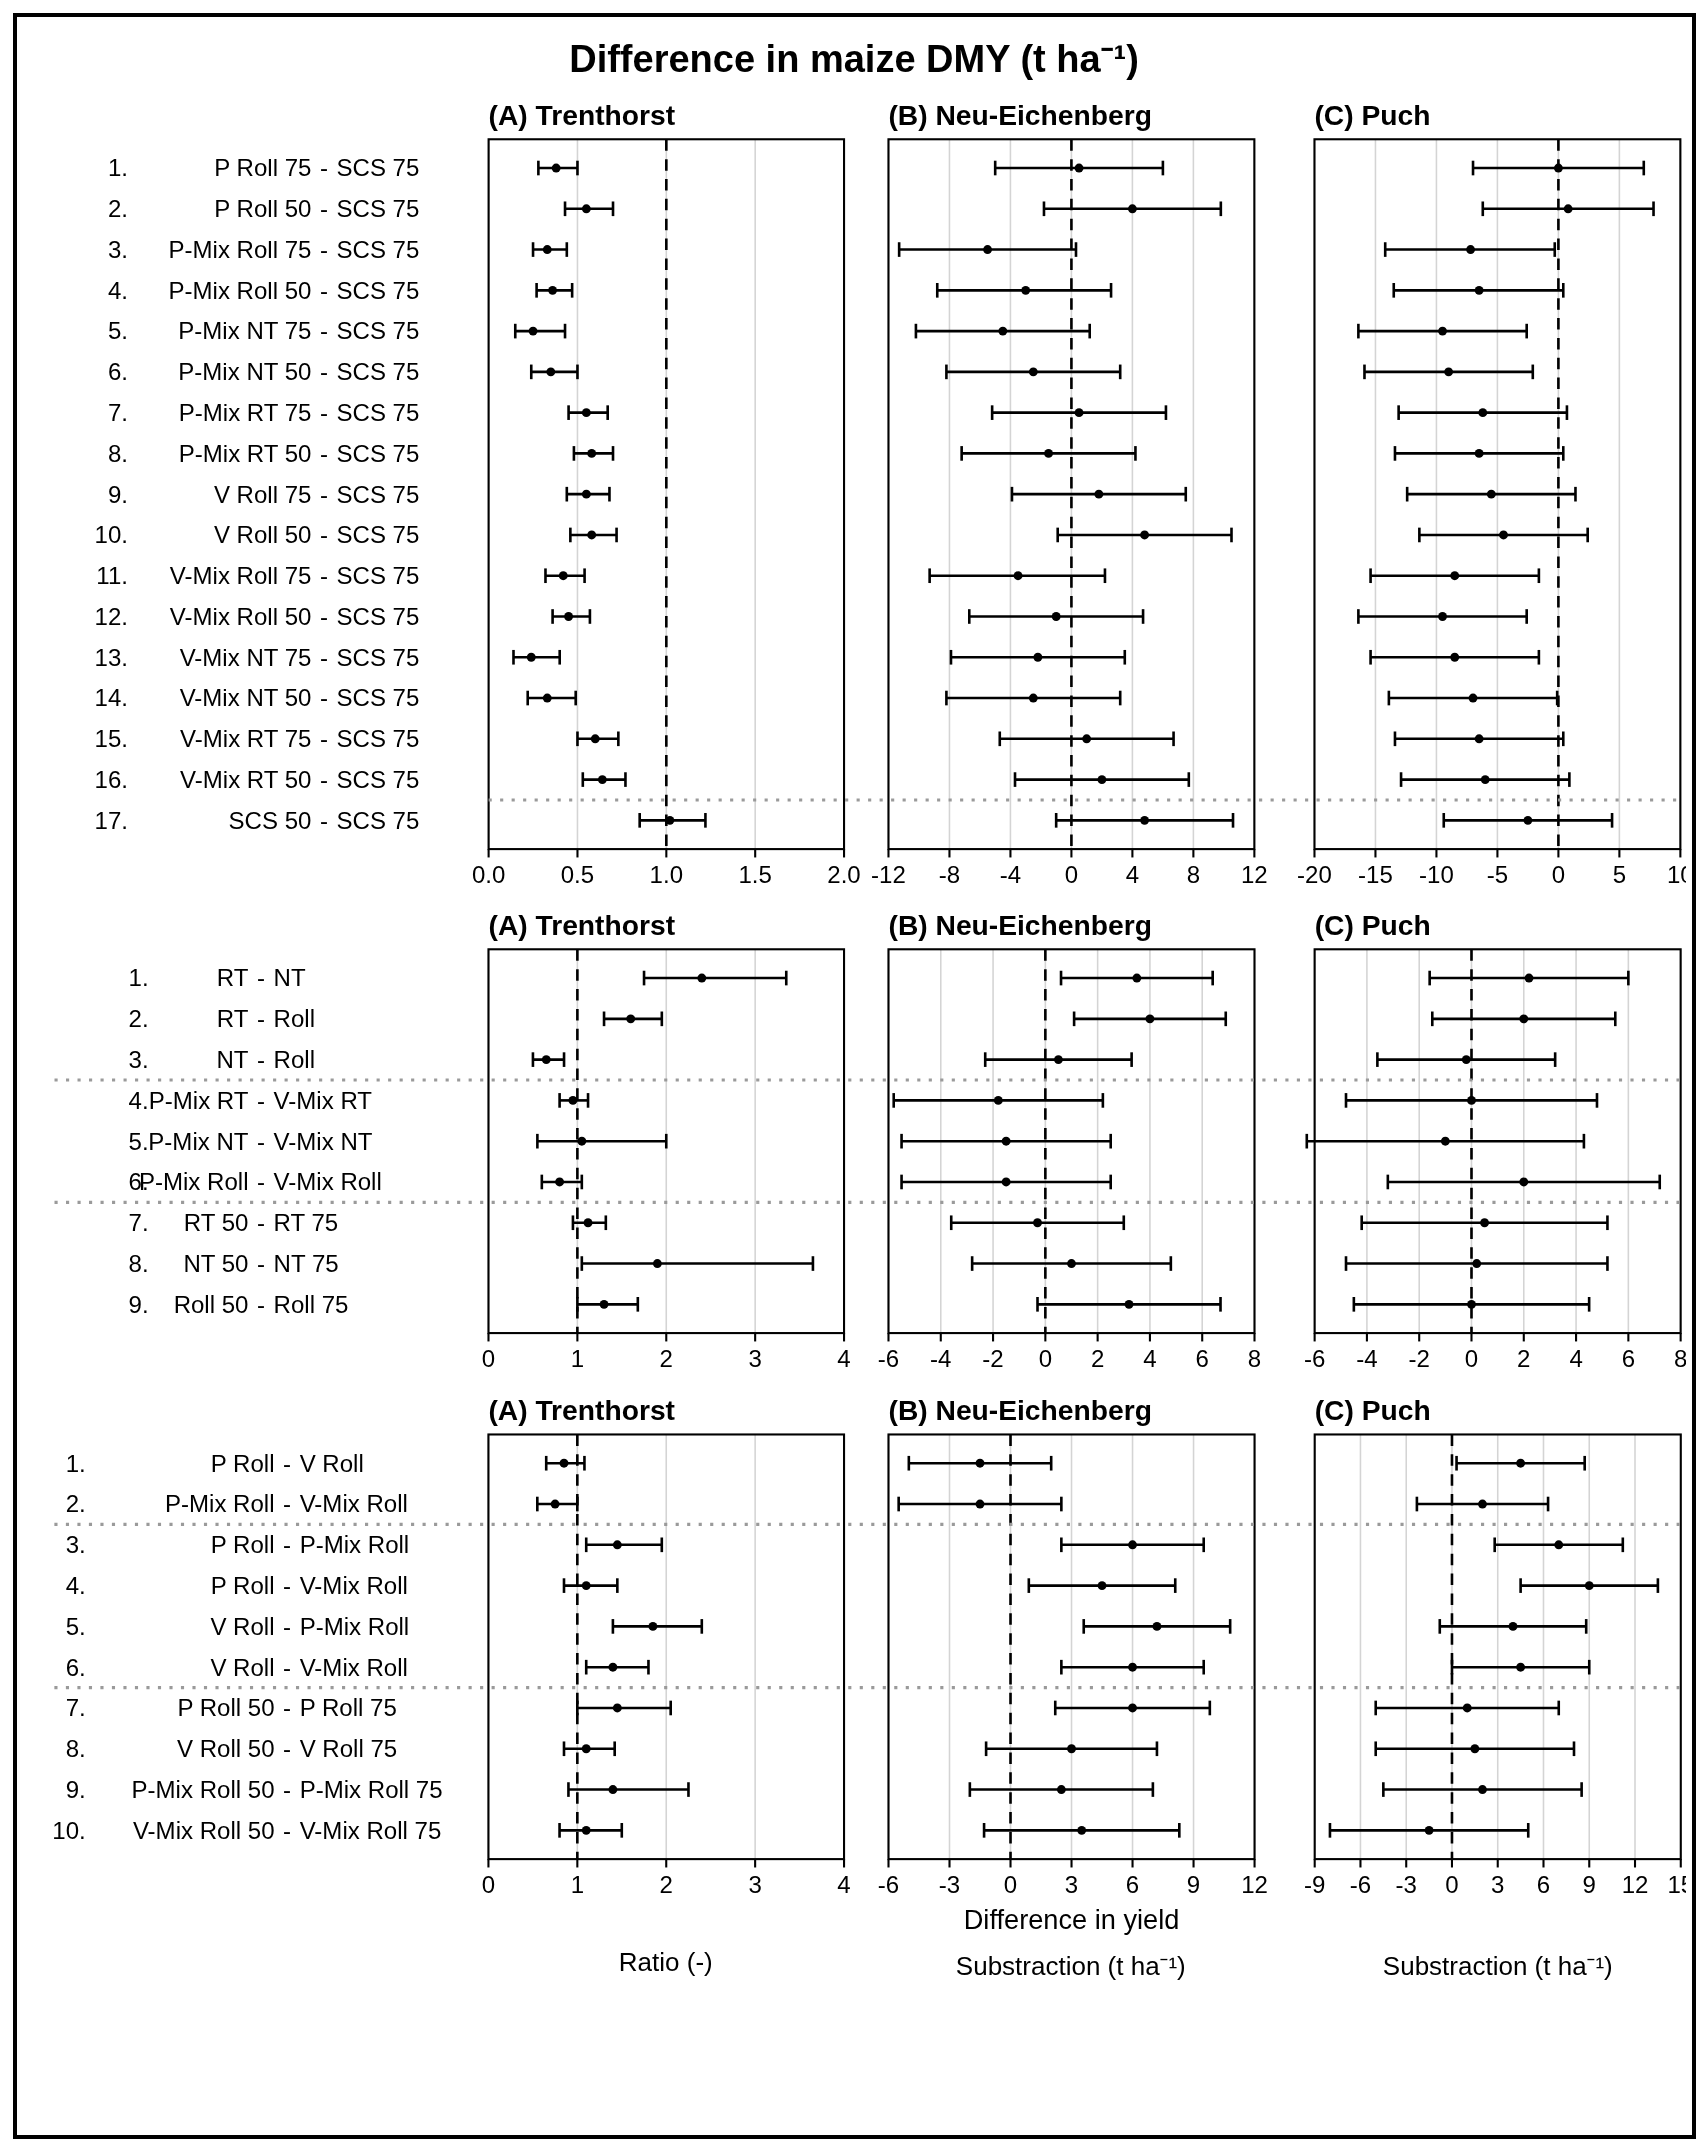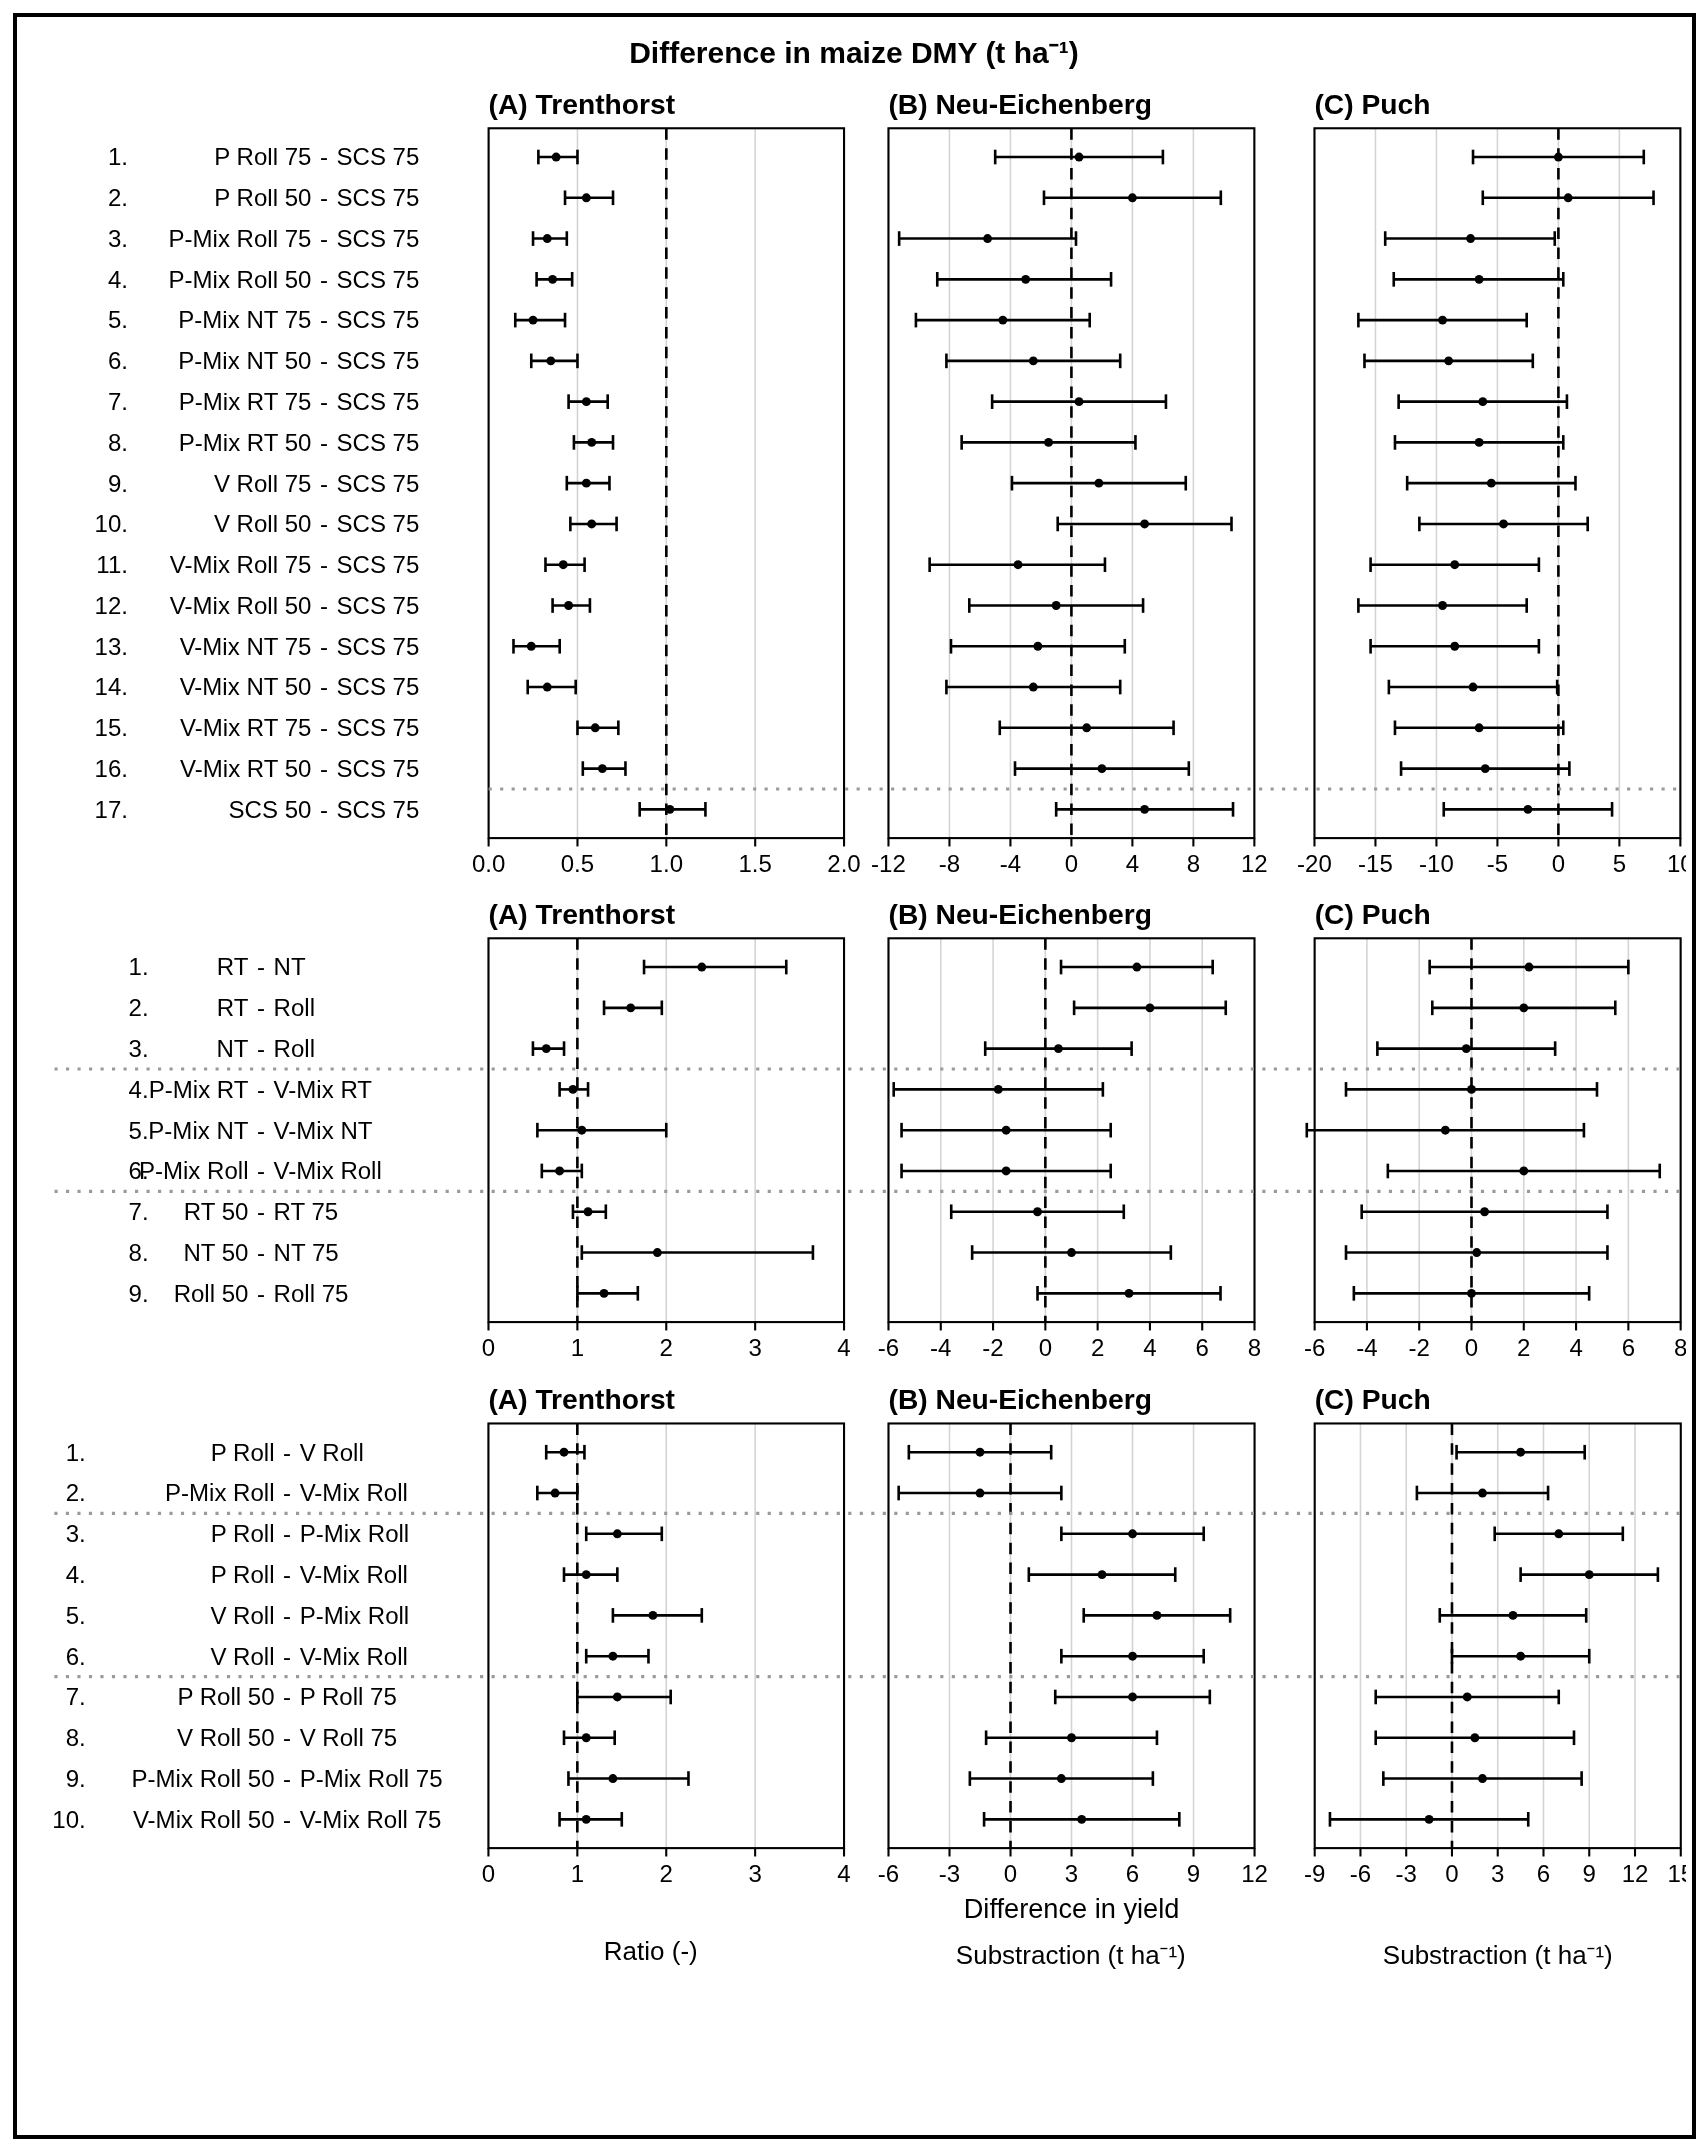--- a/index.html
+++ b/index.html
@@ -5,21 +5,21 @@
   html,body{margin:0;padding:0;}
   body{
     width:1708px;height:2151px;background:#ffffff;color:#000;
     font-family:"Liberation Sans",sans-serif;position:relative;
   }
   .frame{
     position:absolute;inset:12.5px;border:4.7px solid #000;background:#fff;
     overflow:hidden;
   }
   .title{
-    font-size:30px;font-weight:bold;text-align:center;margin-top:14.6px;
+    font-size:38px;font-weight:bold;text-align:center;margin-top:14.6px;
   }
   .section{
     font-size:28px;font-weight:400;margin:16.7px 0 0 9.4px;
   }
   .panel-svg svg{display:block;margin:4.2px 0 0 6.3px;}
   .footer{
     position:relative;height:38px;margin:3.1px 0 0 6.3px;width:1673px;
   }
   .footer span{
     position:absolute;top:0;transform:translateX(-50%);
@@ -1080,19 +1080,19 @@
               <circle cx="2688.75" cy="857" r="8.5" fill="#000"></circle>
             </g>
           </g>
           <line x1="60" x2="3170" y1="272" y2="272" stroke="#9a9a9a" stroke-width="6" stroke-dasharray="6 16"></line>
           <line x1="60" x2="3170" y1="584" y2="584" stroke="#9a9a9a" stroke-width="6" stroke-dasharray="6 16"></line>
         </svg>
       </div>
   </section>
 
   <div class="footer">
-    <span style="left: 628px;">Ratio (-)</span>
+    <span style="left: 643px;">Ratio (-)</span>
     <span style="left: 1048px;">Substraction (t ha⁻¹)</span>
     <span style="left: 1475px;">Substraction (t ha⁻¹)</span>
   </div>
 
 </div>
 
 
 </body></html>

